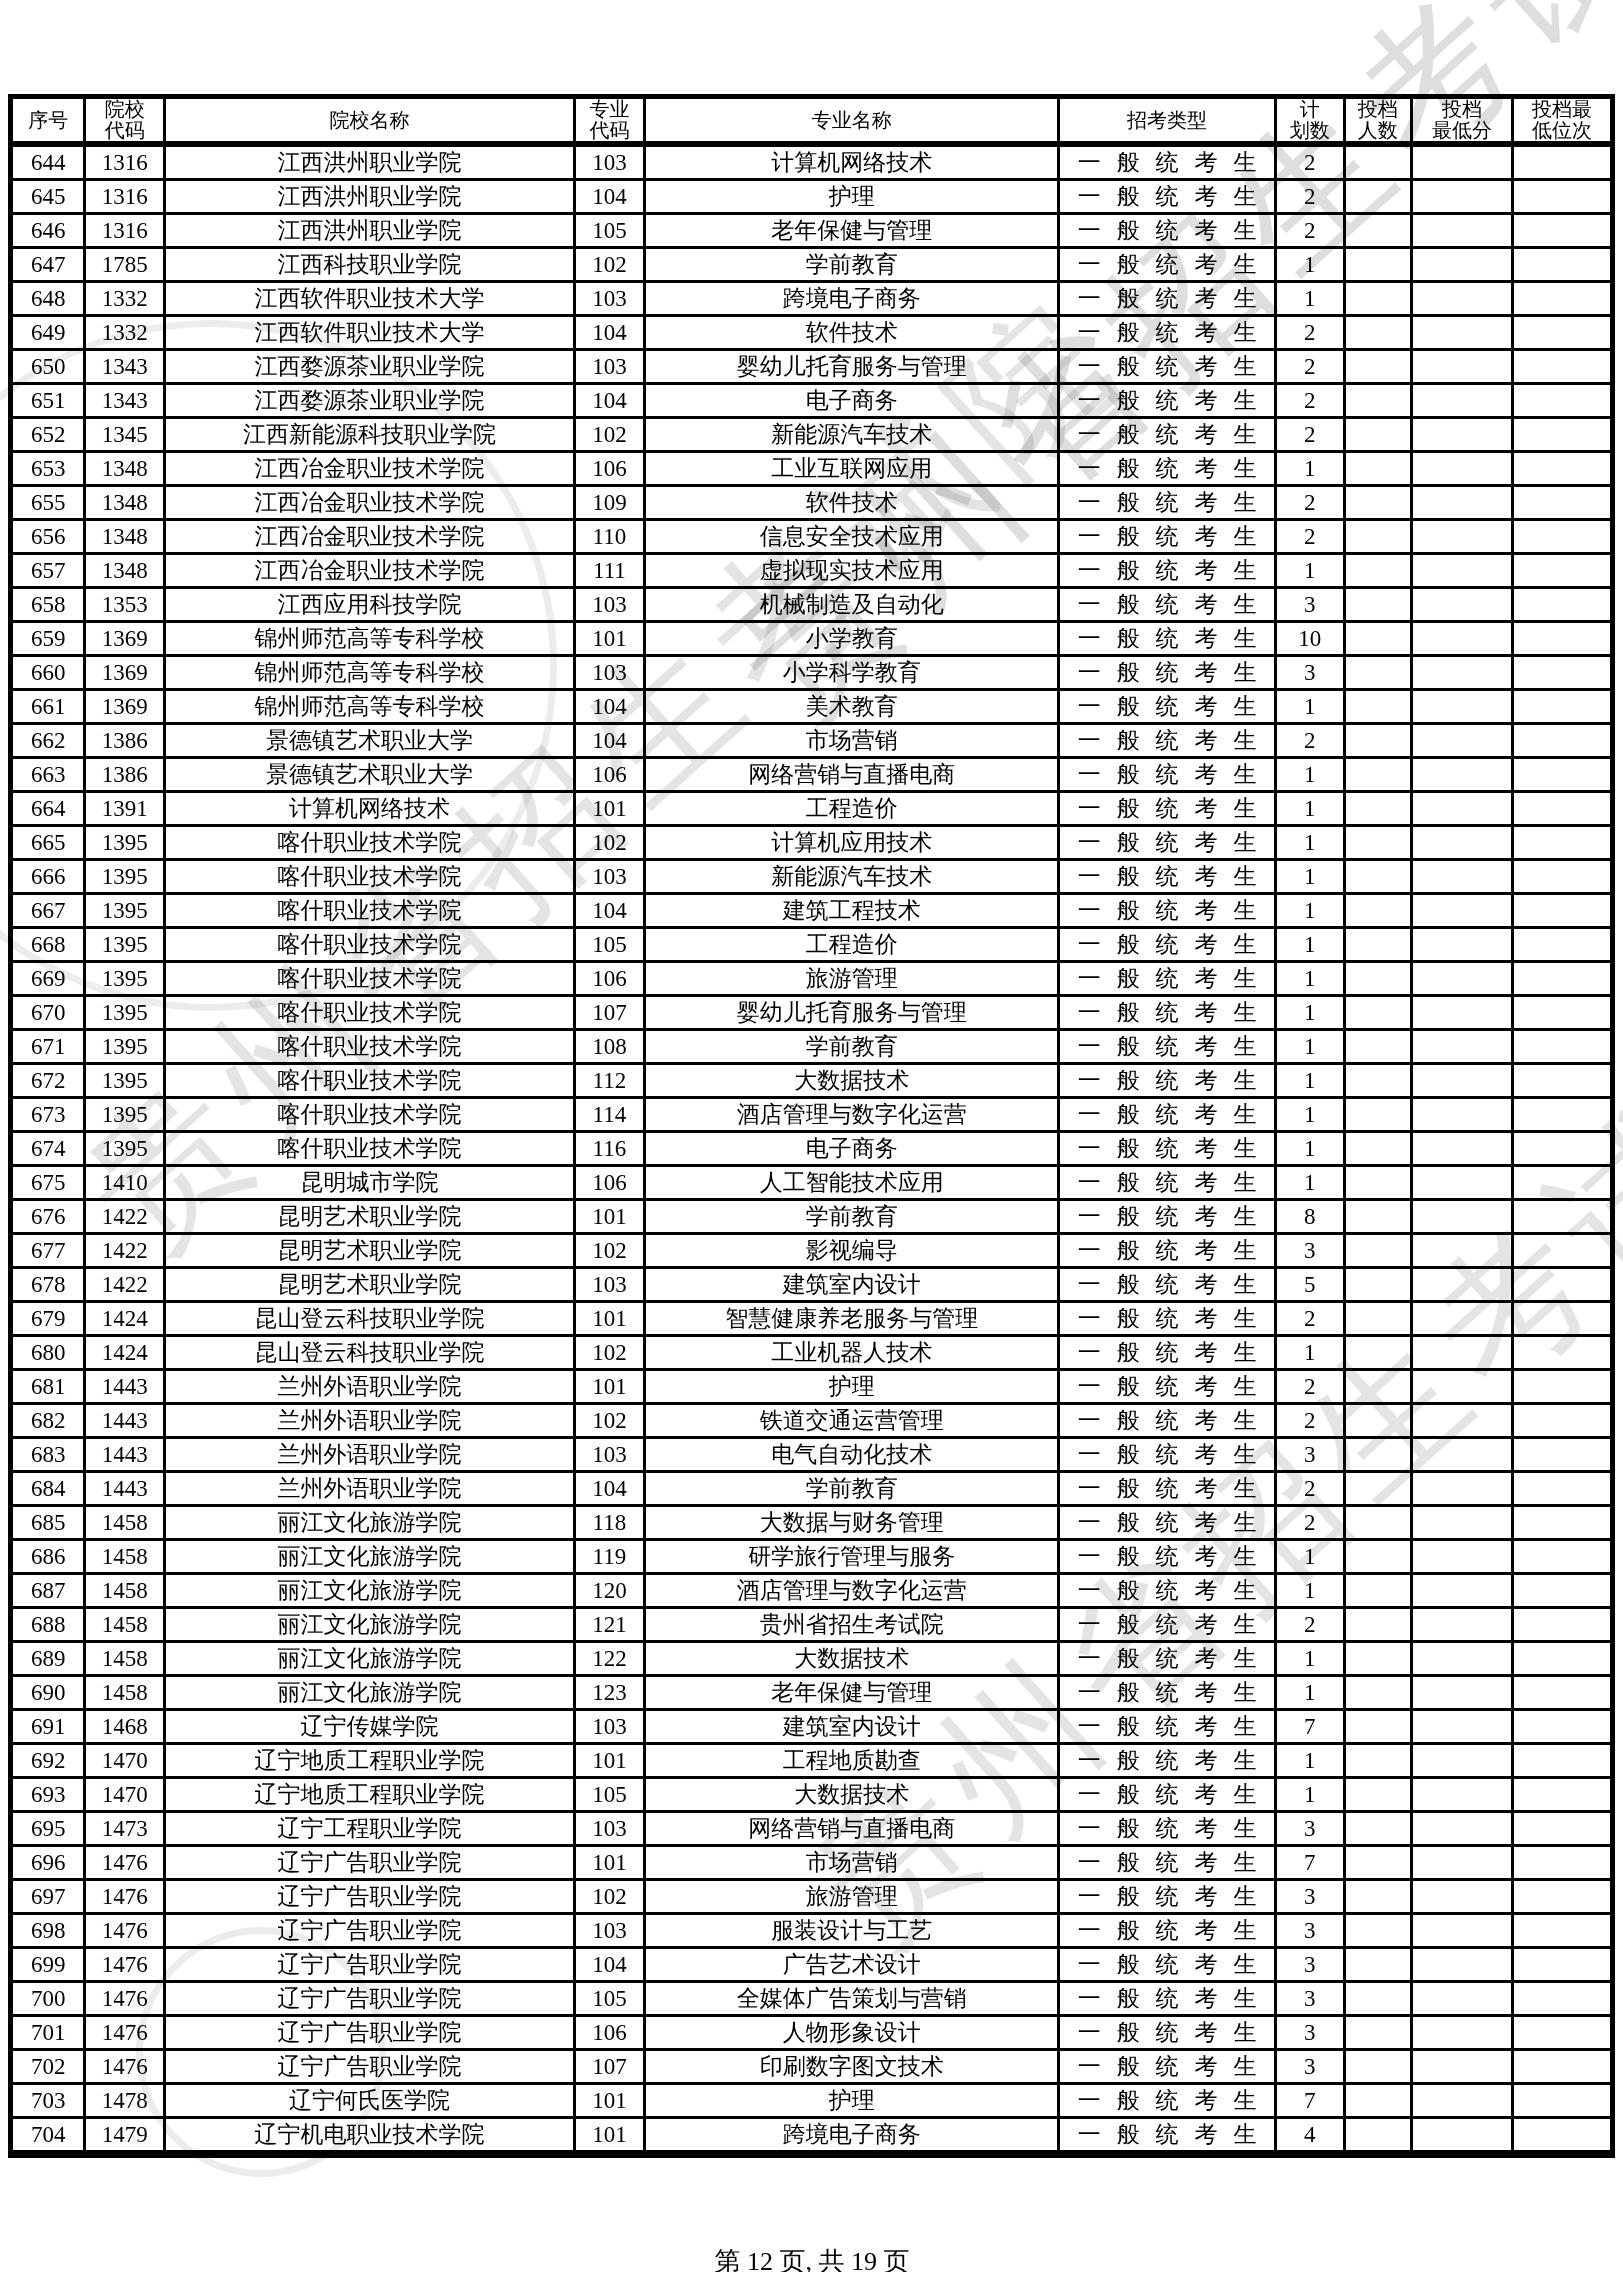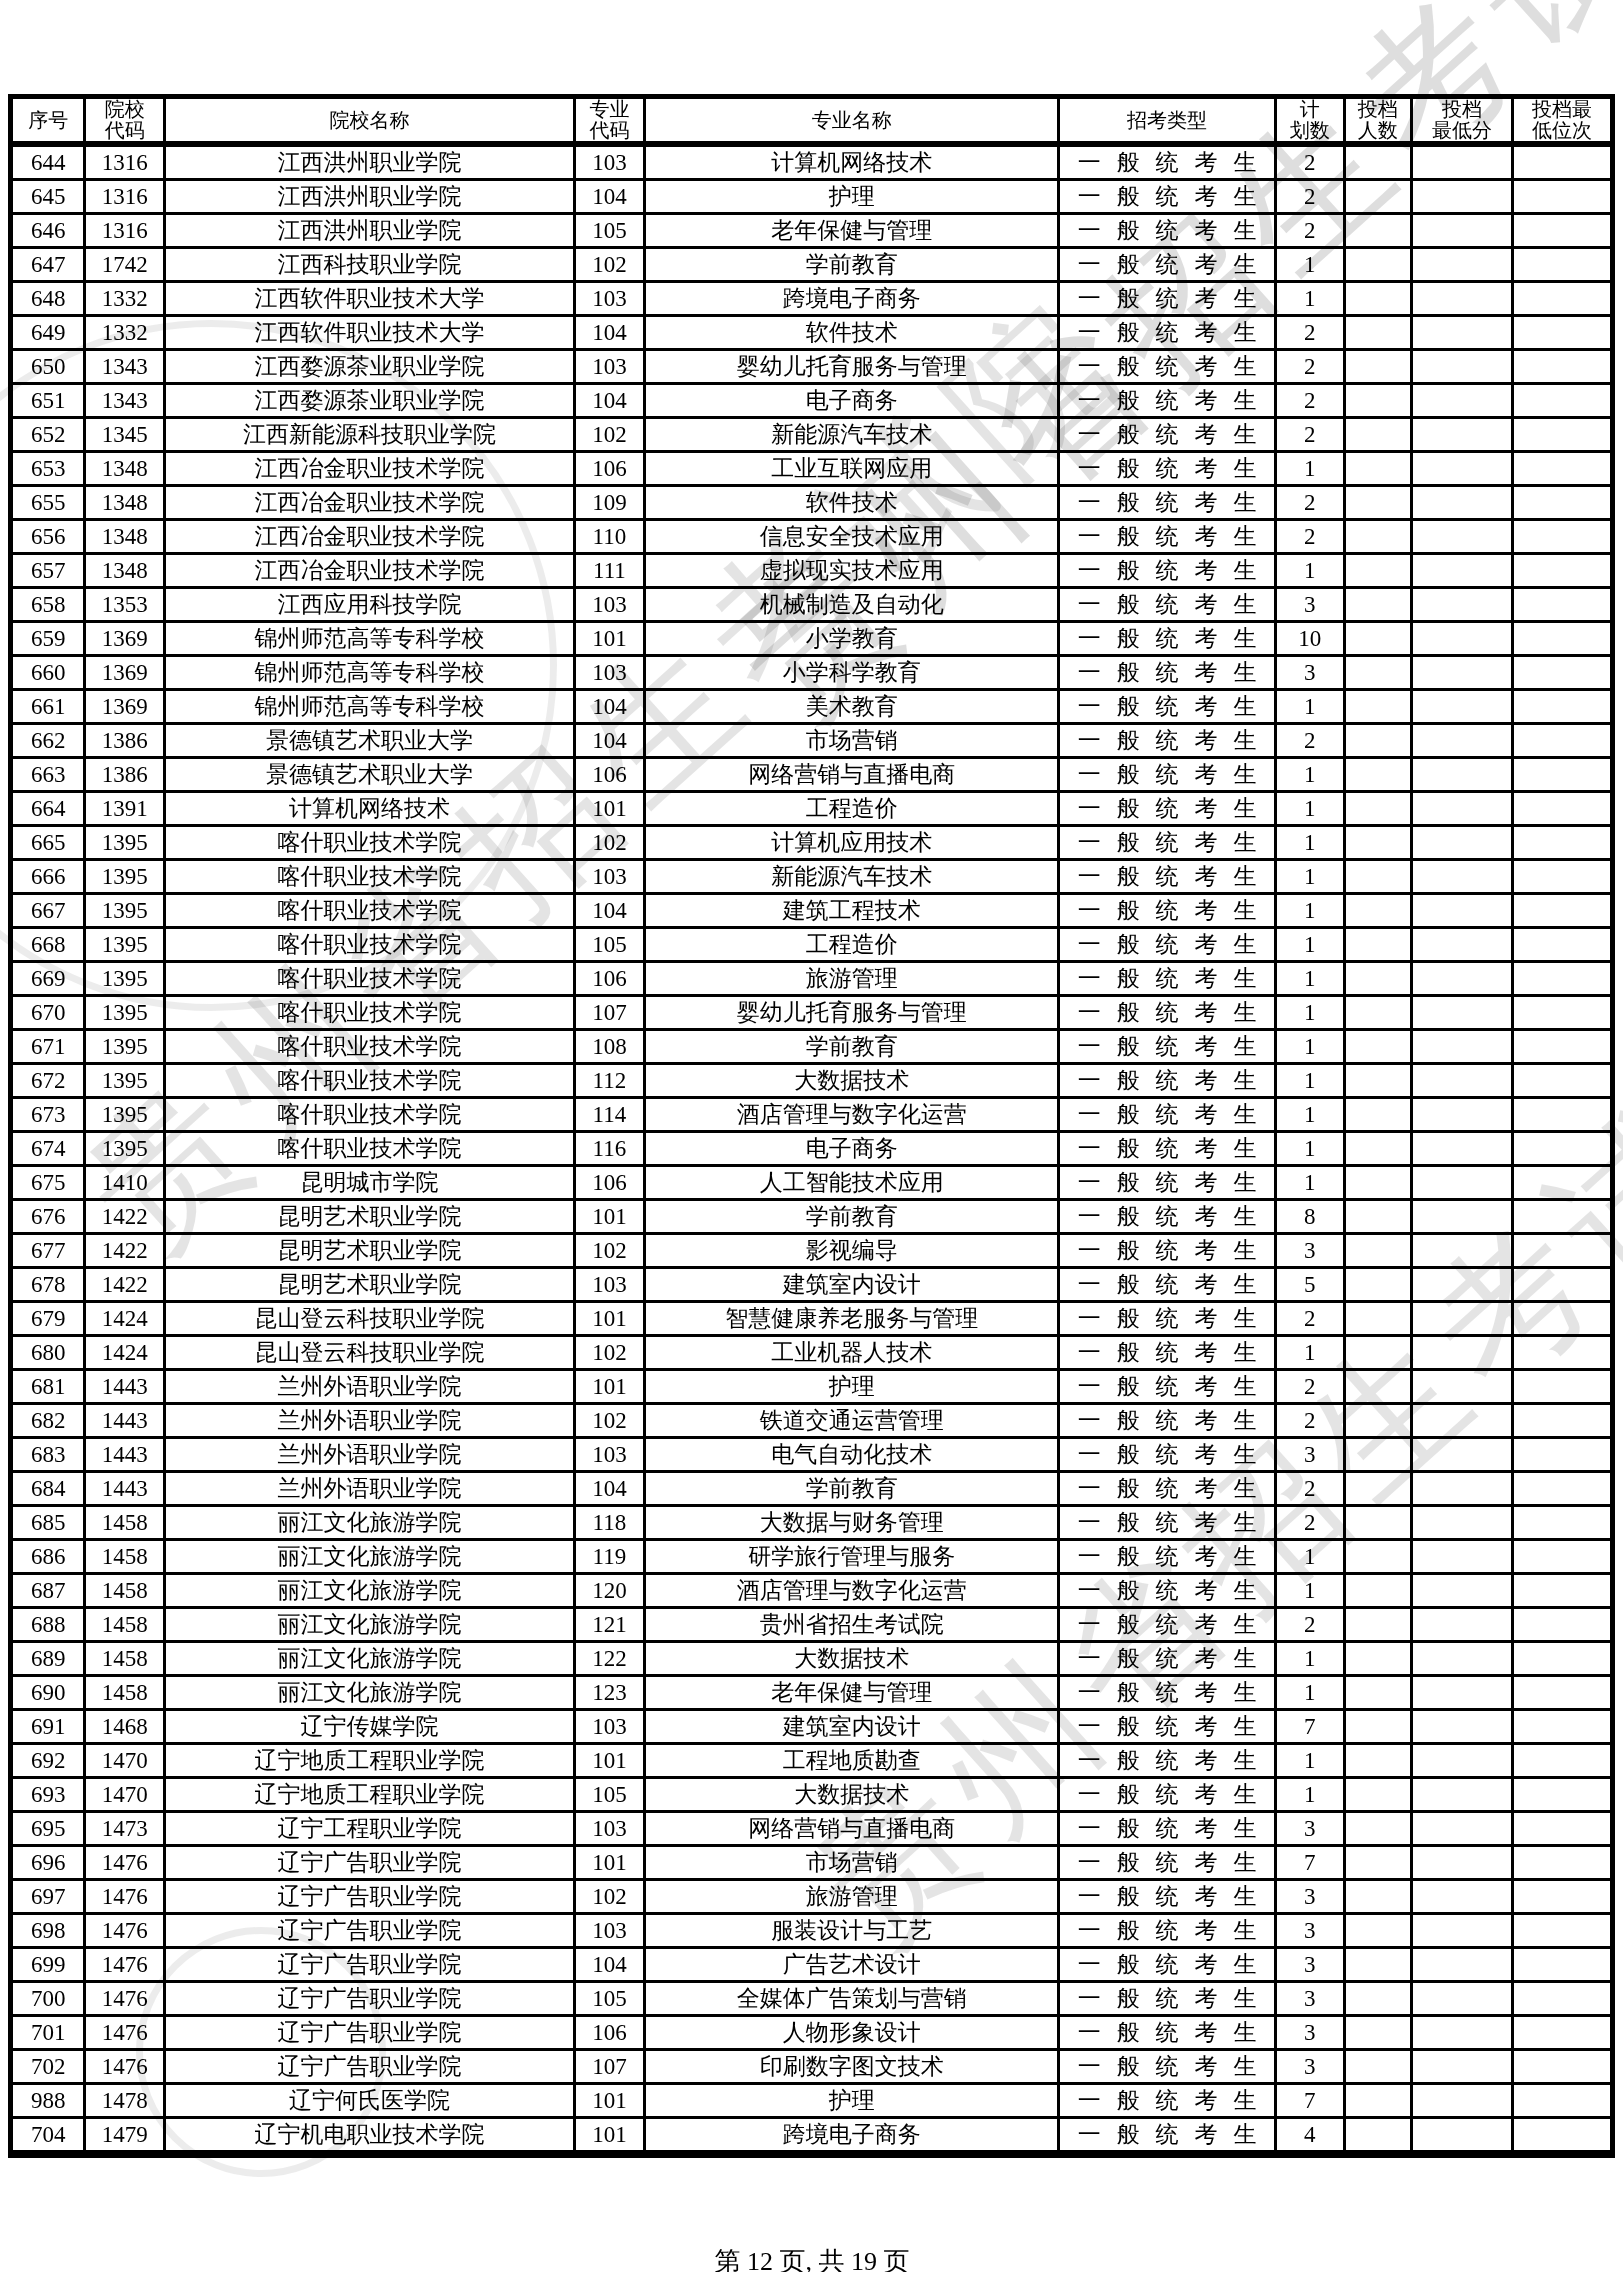--- a/index.html
+++ b/index.html
@@ -196,21 +196,21 @@
         <td class="col-major_code">105</td>
         <td class="col-major_name">老年保健与管理</td>
         <td class="col-exam_type">一般统考生</td>
         <td class="col-plan">2</td>
         <td class="col-applicants"></td>
         <td class="col-min_score"></td>
         <td class="col-min_rank"></td>
       </tr>
       <tr>
         <td class="col-no">647</td>
-        <td class="col-college_code">1742</td>
+        <td class="col-college_code">1785</td>
         <td class="col-college_name">江西科技职业学院</td>
         <td class="col-major_code">102</td>
         <td class="col-major_name">学前教育</td>
         <td class="col-exam_type">一般统考生</td>
         <td class="col-plan">1</td>
         <td class="col-applicants"></td>
         <td class="col-min_score"></td>
         <td class="col-min_rank"></td>
       </tr>
       <tr>
@@ -843,21 +843,21 @@
         <td class="col-college_name">辽宁广告职业学院</td>
         <td class="col-major_code">107</td>
         <td class="col-major_name">印刷数字图文技术</td>
         <td class="col-exam_type">一般统考生</td>
         <td class="col-plan">3</td>
         <td class="col-applicants"></td>
         <td class="col-min_score"></td>
         <td class="col-min_rank"></td>
       </tr>
       <tr>
-        <td class="col-no">988</td>
+        <td class="col-no">703</td>
         <td class="col-college_code">1478</td>
         <td class="col-college_name">辽宁何氏医学院</td>
         <td class="col-major_code">101</td>
         <td class="col-major_name">护理</td>
         <td class="col-exam_type">一般统考生</td>
         <td class="col-plan">7</td>
         <td class="col-applicants"></td>
         <td class="col-min_score"></td>
         <td class="col-min_rank"></td>
       </tr>

